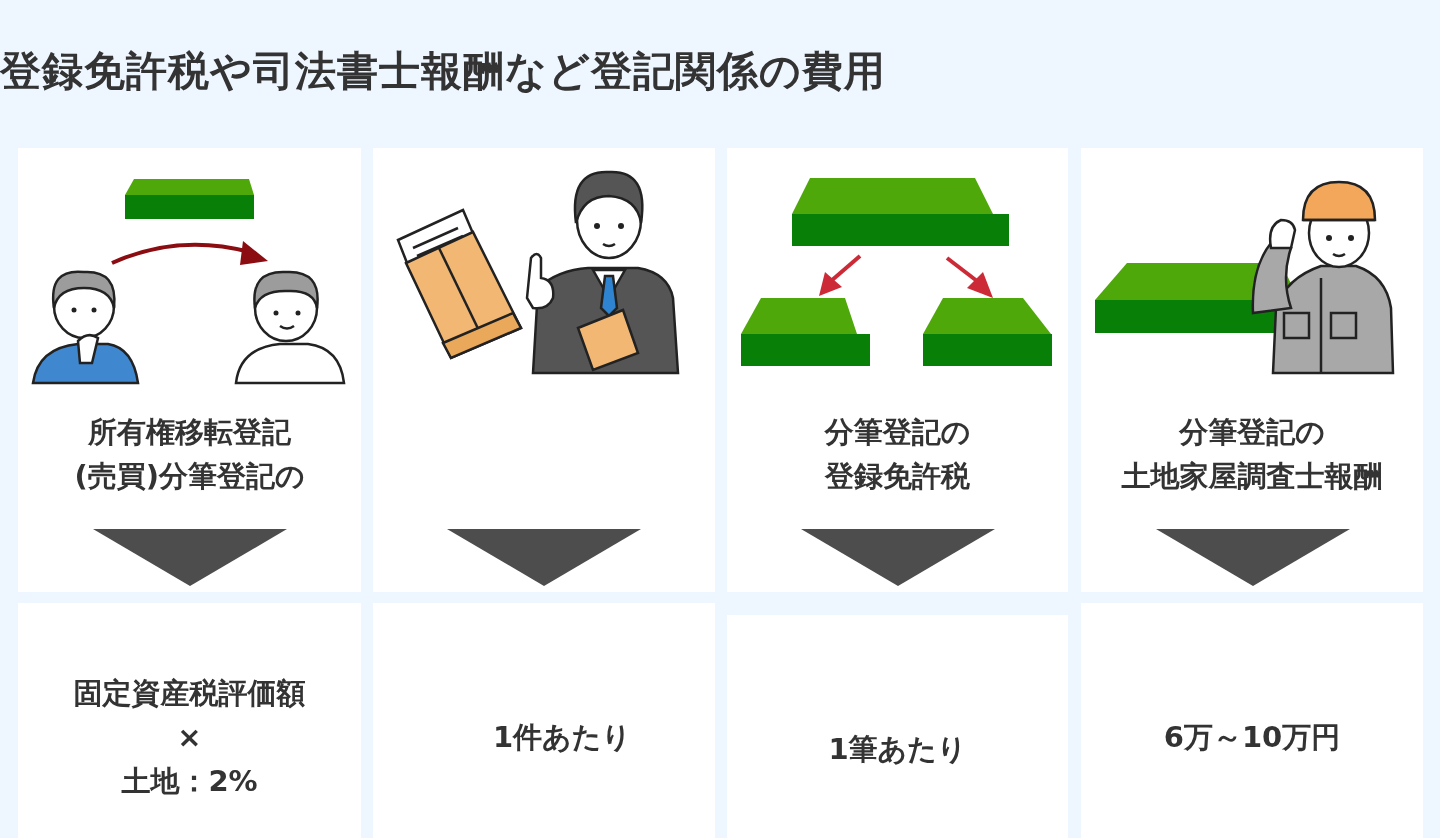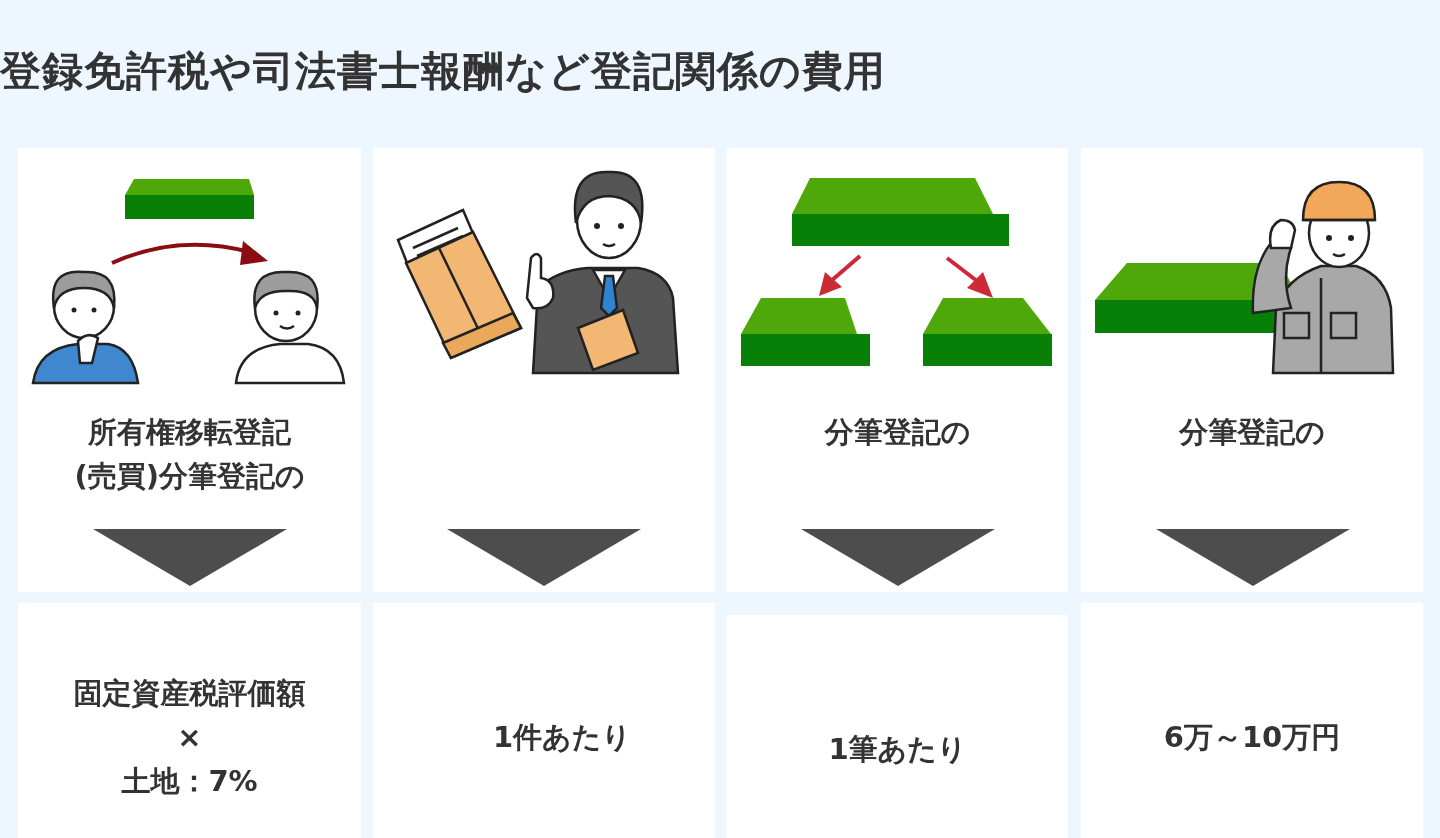--- a/index.html
+++ b/index.html
@@ -79,21 +79,21 @@
   <div class="label">
     <span>所有権移転登記</span>
     <span>(売買)分筆登記の</span>
   </div>
 </div>
 <div class="arrow" style="left:93px;"></div>
 <div class="card bot-card" style="left:18px; width:343px;">
   <div class="value">
     <span>固定資産税評価額</span>
     <span>×</span>
-    <span>土地：7%</span>
+    <span>土地：2%</span>
   </div>
 </div>
 
 <div class="card top-card" style="left:373px; width:342px;">
   <div class="illus">
     <svg width="342" height="250" viewBox="0 0 342 250">
       <g stroke="#222" stroke-width="2.5">
         <polygon points="25,92 90,62 102,90 36,120" fill="#fff"></polygon>
         <line x1="40" y1="100" x2="85" y2="80"></line>
         <line x1="44" y1="108" x2="90" y2="88"></line>
@@ -141,20 +141,21 @@
       <g stroke="#cc2a36" stroke-width="4" fill="#cc2a36">
         <line x1="133" y1="108" x2="104" y2="133"></line>
         <polygon points="92,148 98,124 115,139" stroke="none"></polygon>
         <line x1="220" y1="110" x2="250" y2="133"></line>
         <polygon points="266,150 240,140 256,124" stroke="none"></polygon>
       </g>
     </svg>
   </div>
   <div class="label">
     <span>分筆登記の</span>
+    <span>登録免許税</span>
   </div>
 </div>
 <div class="arrow" style="left:801px;"></div>
 <div class="card bot-card" style="left:727px; width:341px;margin-top:12px;">
   <div class="value">
     <span>1筆あたり</span>
   </div>
 </div>
 
 <div class="card top-card" style="left:1081px; width:342px;">
@@ -175,20 +176,21 @@
         <circle cx="270" cy="90" r="3" fill="#222" stroke="none"></circle>
         <path d="M252,106 Q258,110 264,106" fill="none"></path>
         <path d="M222,72 Q222,34 258,34 Q294,34 294,72 Z" fill="#f2a75a"></path>
         <line x1="222" y1="72" x2="294" y2="72"></line>
         <path d="M190,100 Q186,78 200,72 Q212,72 214,82 L210,100 Z" fill="#fff"></path>
       </g>
     </svg>
   </div>
   <div class="label">
     <span>分筆登記の</span>
+    <span>土地家屋調査士報酬</span>
   </div>
 </div>
 <div class="arrow" style="left:1156px;"></div>
 <div class="card bot-card" style="left:1081px; width:342px;">
   <div class="value">
     <span>6万～10万円</span>
   </div>
 </div>
 
 </body></html>

